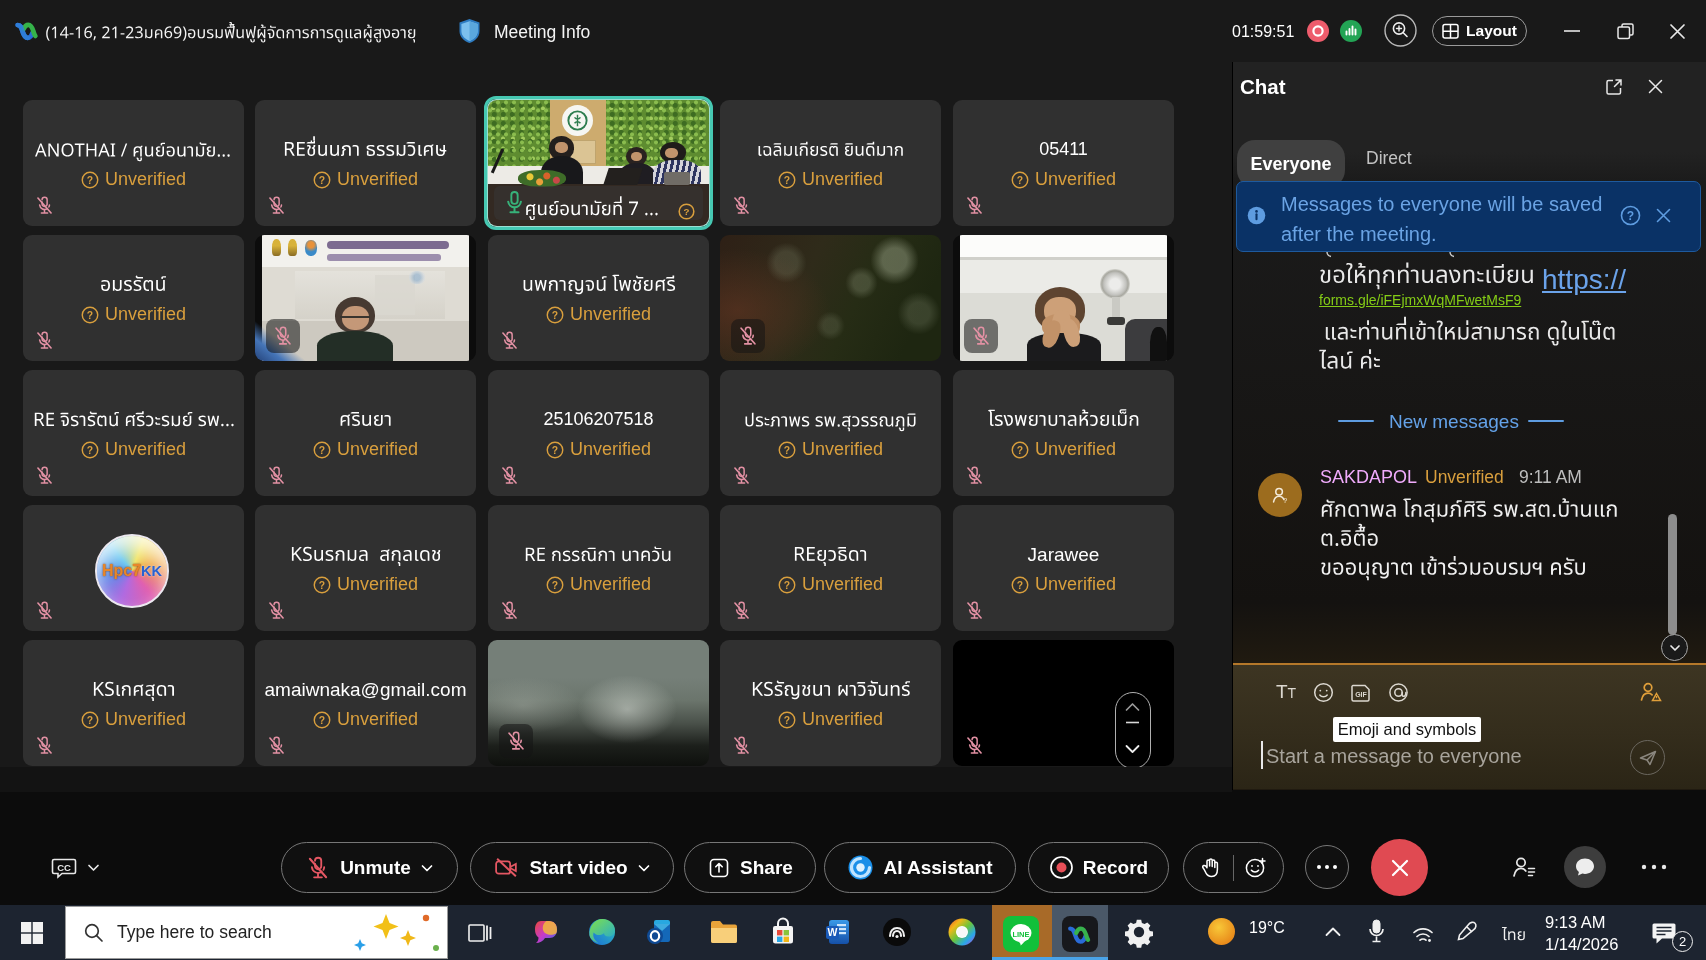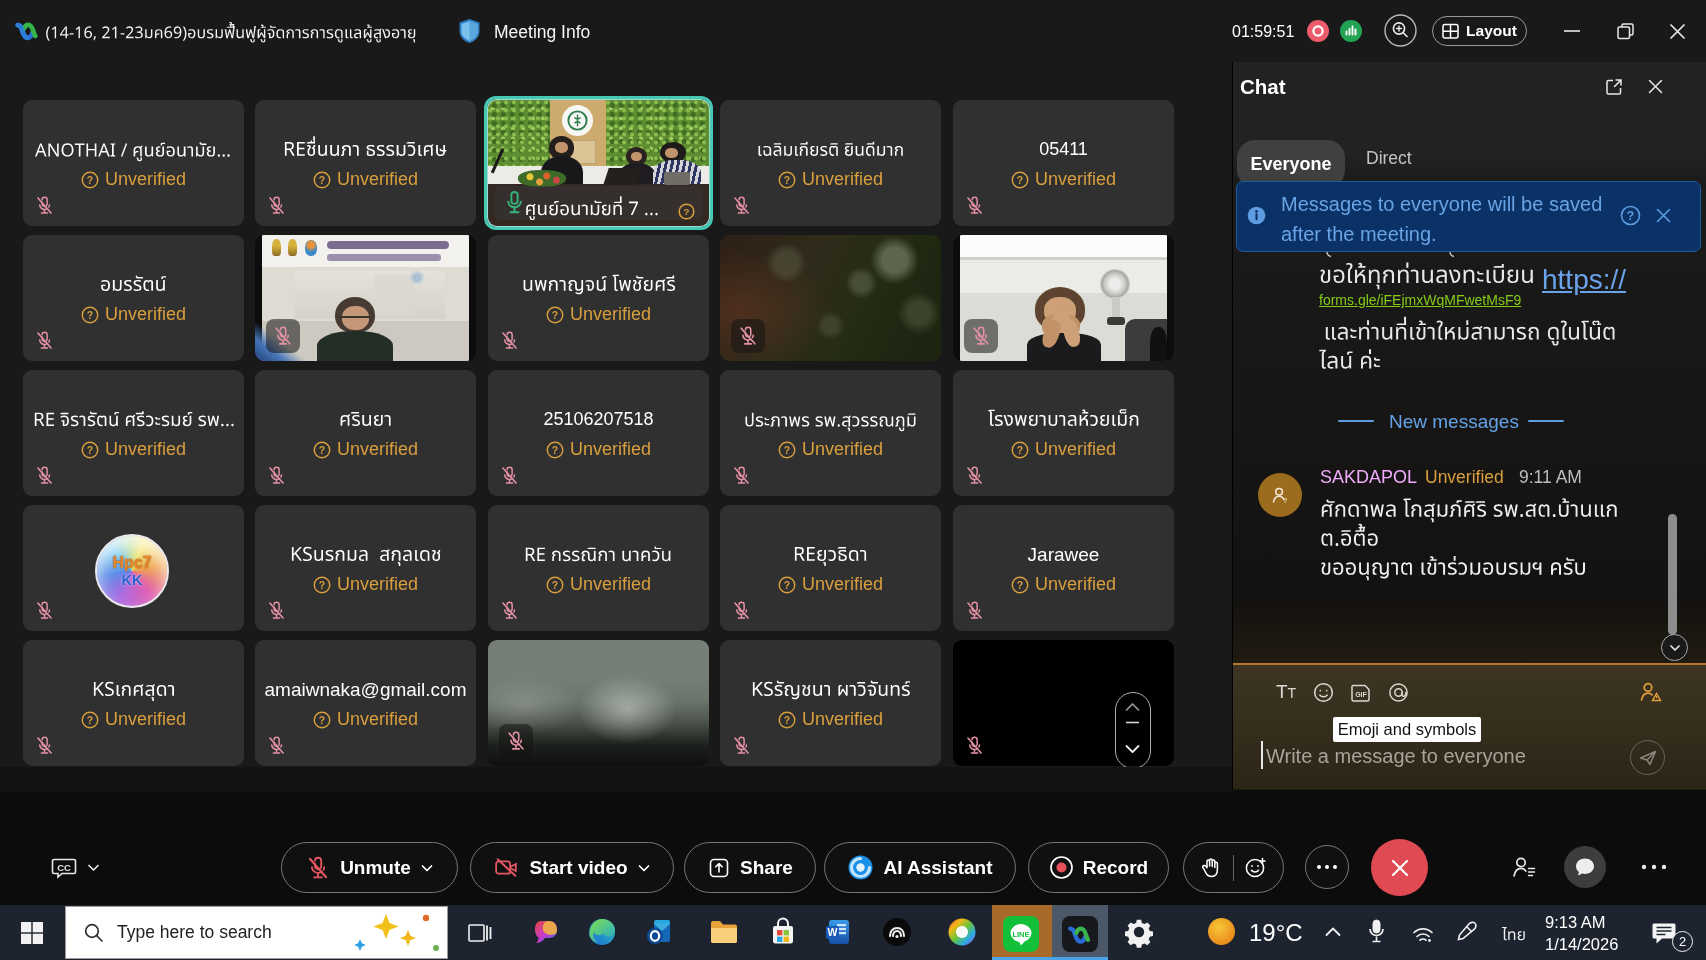--- a/index.html
+++ b/index.html
@@ -418,21 +418,21 @@
         <path d="M9.2 5.4a2.9 2.9 0 0 1 5.8 0v4.8a2.9 2.9 0 0 1-.5 1.7"></path>
         <path d="M9.2 8v2.2a2.9 2.9 0 0 0 4.4 2.5"></path>
         <path d="M6.4 11.3a5.7 5.7 0 0 0 8.9 4.2M17.7 11.3a5.7 5.7 0 0 1-.7 2.4"></path>
         <path d="M12 17v3.4M8.4 20.6h7.2"></path>
         <path d="M4.5 3.5 19.5 20.5" stroke-width="1.9"></path>
       </svg></div>
   </div>
 <div class="tile" style="left:23px;top:505px">
 <div style="position:absolute;left:72px;top:29px;width:74px;height:74px;border-radius:50%;
 background:conic-gradient(from 200deg,#b06ae0,#5a8ae8,#6ac8f0,#f0e462,#f0a04a,#e060b0,#b06ae0);border:2px solid #ece8f0;
-display:flex;flex-direction:column;align-items:center;justify-content:center;box-shadow:inset 0 12px 18px rgba(255,255,255,.8)">
+display:flex;flex-direction:row;align-items:center;justify-content:center;box-shadow:inset 0 12px 18px rgba(255,255,255,.8)">
 <span style="font-size:16px;font-weight:bold;color:#e8862a;text-shadow:0 0 2px #7a3a10">Hpc7</span>
 <span style="font-size:14.5px;font-weight:bold;color:#2a62d0;text-shadow:0 0 2px #dde">KK</span>
     </div>
 <div class="micpos"><svg width="21" height="21" viewBox="0 0 24 24" fill="none" stroke="#e391a4" stroke-width="1.7" stroke-linecap="round">
         <path d="M9.2 5.4a2.9 2.9 0 0 1 5.8 0v4.8a2.9 2.9 0 0 1-.5 1.7"></path>
         <path d="M9.2 8v2.2a2.9 2.9 0 0 0 4.4 2.5"></path>
         <path d="M6.4 11.3a5.7 5.7 0 0 0 8.9 4.2M17.7 11.3a5.7 5.7 0 0 1-.7 2.4"></path>
         <path d="M12 17v3.4M8.4 20.6h7.2"></path>
         <path d="M4.5 3.5 19.5 20.5" stroke-width="1.9"></path>
       </svg></div>
@@ -676,21 +676,21 @@
     <path d="M14.2 10.5v2.2c0 1.7 1.5 2 2.4 1.3 1-.8 1.4-2.2 1.3-3.5" stroke-linecap="round"></path>
   </svg>
 <svg class="abs" style="left:1638px;top:680px" width="26" height="24" viewBox="0 0 26 24" fill="none" stroke="#e09f3a" stroke-width="1.7">
     <circle cx="10" cy="7.5" r="3.8"></circle>
     <path d="M3.5 20c.9-4.4 3.3-6.8 6.5-6.8 1.6 0 3 .6 4.1 1.7" stroke-linecap="round"></path>
     <path d="M18.5 13.5 22.5 20.5h-8Z" stroke-width="1.5"></path>
     <path d="M18.5 16v2.2M18.5 19.4v.1" stroke-width="1.3"></path>
   </svg>
 <div class="abs" style="left:1333px;top:717px;width:148px;height:25px;background:#fff;border-radius:2px;display:flex;align-items:center;justify-content:center;color:#111;font-size:16.5px">Emoji and symbols</div>
 <div class="abs" style="left:1261px;top:741px;width:1.5px;height:28px;background:#e8e8e8"></div>
-<div class="abs" style="left:1266px;top:745px;color:#a8a49c;font-size:20px">Write a message to everyone</div>
+<div class="abs" style="left:1266px;top:745px;color:#a8a49c;font-size:20px">Start a message to everyone</div>
 <div class="abs" style="left:1630px;top:740px;width:35px;height:35px;border:1.5px solid #6b675f;border-radius:50%;display:flex;align-items:center;justify-content:center">
 <svg width="20" height="20" viewBox="0 0 20 20" fill="none" stroke="#8a867e" stroke-width="1.5" stroke-linejoin="round">
       <path d="M2.5 10 17.5 3.5 12 16.5l-3-4.5Z"></path>
       <path d="M9 12 17.5 3.5"></path>
     </svg>
   </div>
 <div class="abs" style="left:0;top:790px;width:1706px;height:115px;background:#0c0c0c"></div>
 <div class="abs" style="left:0;top:767px;width:1232px;height:25px;background:#131313"></div>
 <svg class="abs" style="left:50px;top:853px" width="28" height="28" viewBox="0 0 28 28" fill="none" stroke="#e8e8e8" stroke-width="1.6">
 <path d="M4 6.5h20a1.5 1.5 0 0 1 1.5 1.5v11a1.5 1.5 0 0 1-1.5 1.5H12l-4 3.5v-3.5H4A1.5 1.5 0 0 1 2.5 19V8A1.5 1.5 0 0 1 4 6.5Z"></path>
@@ -907,21 +907,21 @@
     </svg>
   </div>
 <div class="abs" style="left:1052px;top:957px;width:56px;height:3px;background:#4aa3e8"></div>
 <div class="abs" style="left:1123px;top:916px;width:32px;height:32px"><svg width="32" height="32" viewBox="0 0 32 32" fill="none">
       <circle cx="16" cy="16" r="5" stroke="#f0f0f0" stroke-width="2.4"></circle>
       <path d="M16 3.5l1.7 4.2a9 9 0 0 1 3.4 1.4l4.3-1.5 2.5 4.3-3 3.3a9 9 0 0 1 0 3.6l3 3.3-2.5 4.3-4.3-1.5a9 9 0 0 1-3.4 1.4L16 28.5l-1.7-2.2... " stroke="#f0f0f0" opacity="0"></path>
       <path d="M13.8 3.8h4.4l.7 3.2 2.7 1.1 2.7-1.7 3.1 3.1-1.7 2.7 1.1 2.7 3.2.7v4.4l-3.2.7-1.1 2.7 1.7 2.7-3.1 3.1-2.7-1.7-2.7 1.1-.7 3.2h-4.4l-.7-3.2-2.7-1.1-2.7 1.7-3.1-3.1 1.7-2.7-1.1-2.7-3.2-.7v-4.4l3.2-.7 1.1-2.7-1.7-2.7 3.1-3.1 2.7 1.7 2.7-1.1Z" fill="#f0f0f0"></path>
       <circle cx="16" cy="16" r="5.2" fill="#1d2430"></circle>
     </svg></div>
 <div class="abs" style="left:1208px;top:918px;width:27px;height:27px;border-radius:50%;background:radial-gradient(circle at 40% 35%,#f8c838,#e8891a 75%)"></div>
-<div class="abs" style="left:1249px;top:919px;color:#fff;font-size:24px">19°C</div>
+<div class="abs" style="left:1249px;top:919px;color:#fff;font-size:16px">19°C</div>
 <svg class="abs" style="left:1324px;top:925px" width="18" height="14" viewBox="0 0 18 14">
     <path d="M2.5 10 9 3.5 15.5 10" stroke="#f0f0f0" stroke-width="1.8" fill="none" stroke-linecap="round" stroke-linejoin="round"></path>
   </svg>
 <svg class="abs" style="left:1367px;top:918px" width="19" height="28" viewBox="0 0 19 28" fill="none" stroke="#f0f0f0">
     <rect x="6" y="2" width="7" height="13" rx="3.5" fill="#f0f0f0"></rect>
     <path d="M3 11a6.5 6.5 0 0 0 13 0" stroke-width="1.7"></path>
     <path d="M9.5 18.5V23M5.5 23.5h8" stroke-width="1.6"></path>
   </svg>
 <svg class="abs" style="left:1410px;top:920px" width="26" height="24" viewBox="0 0 26 24" fill="none" stroke="#f0f0f0" stroke-width="1.7" stroke-linecap="round">
     <path d="M7 16.5a8.5 8.5 0 0 1 12 0M4 12.5a13 13 0 0 1 18 0M10 20.2a4.3 4.3 0 0 1 6 0"></path>

